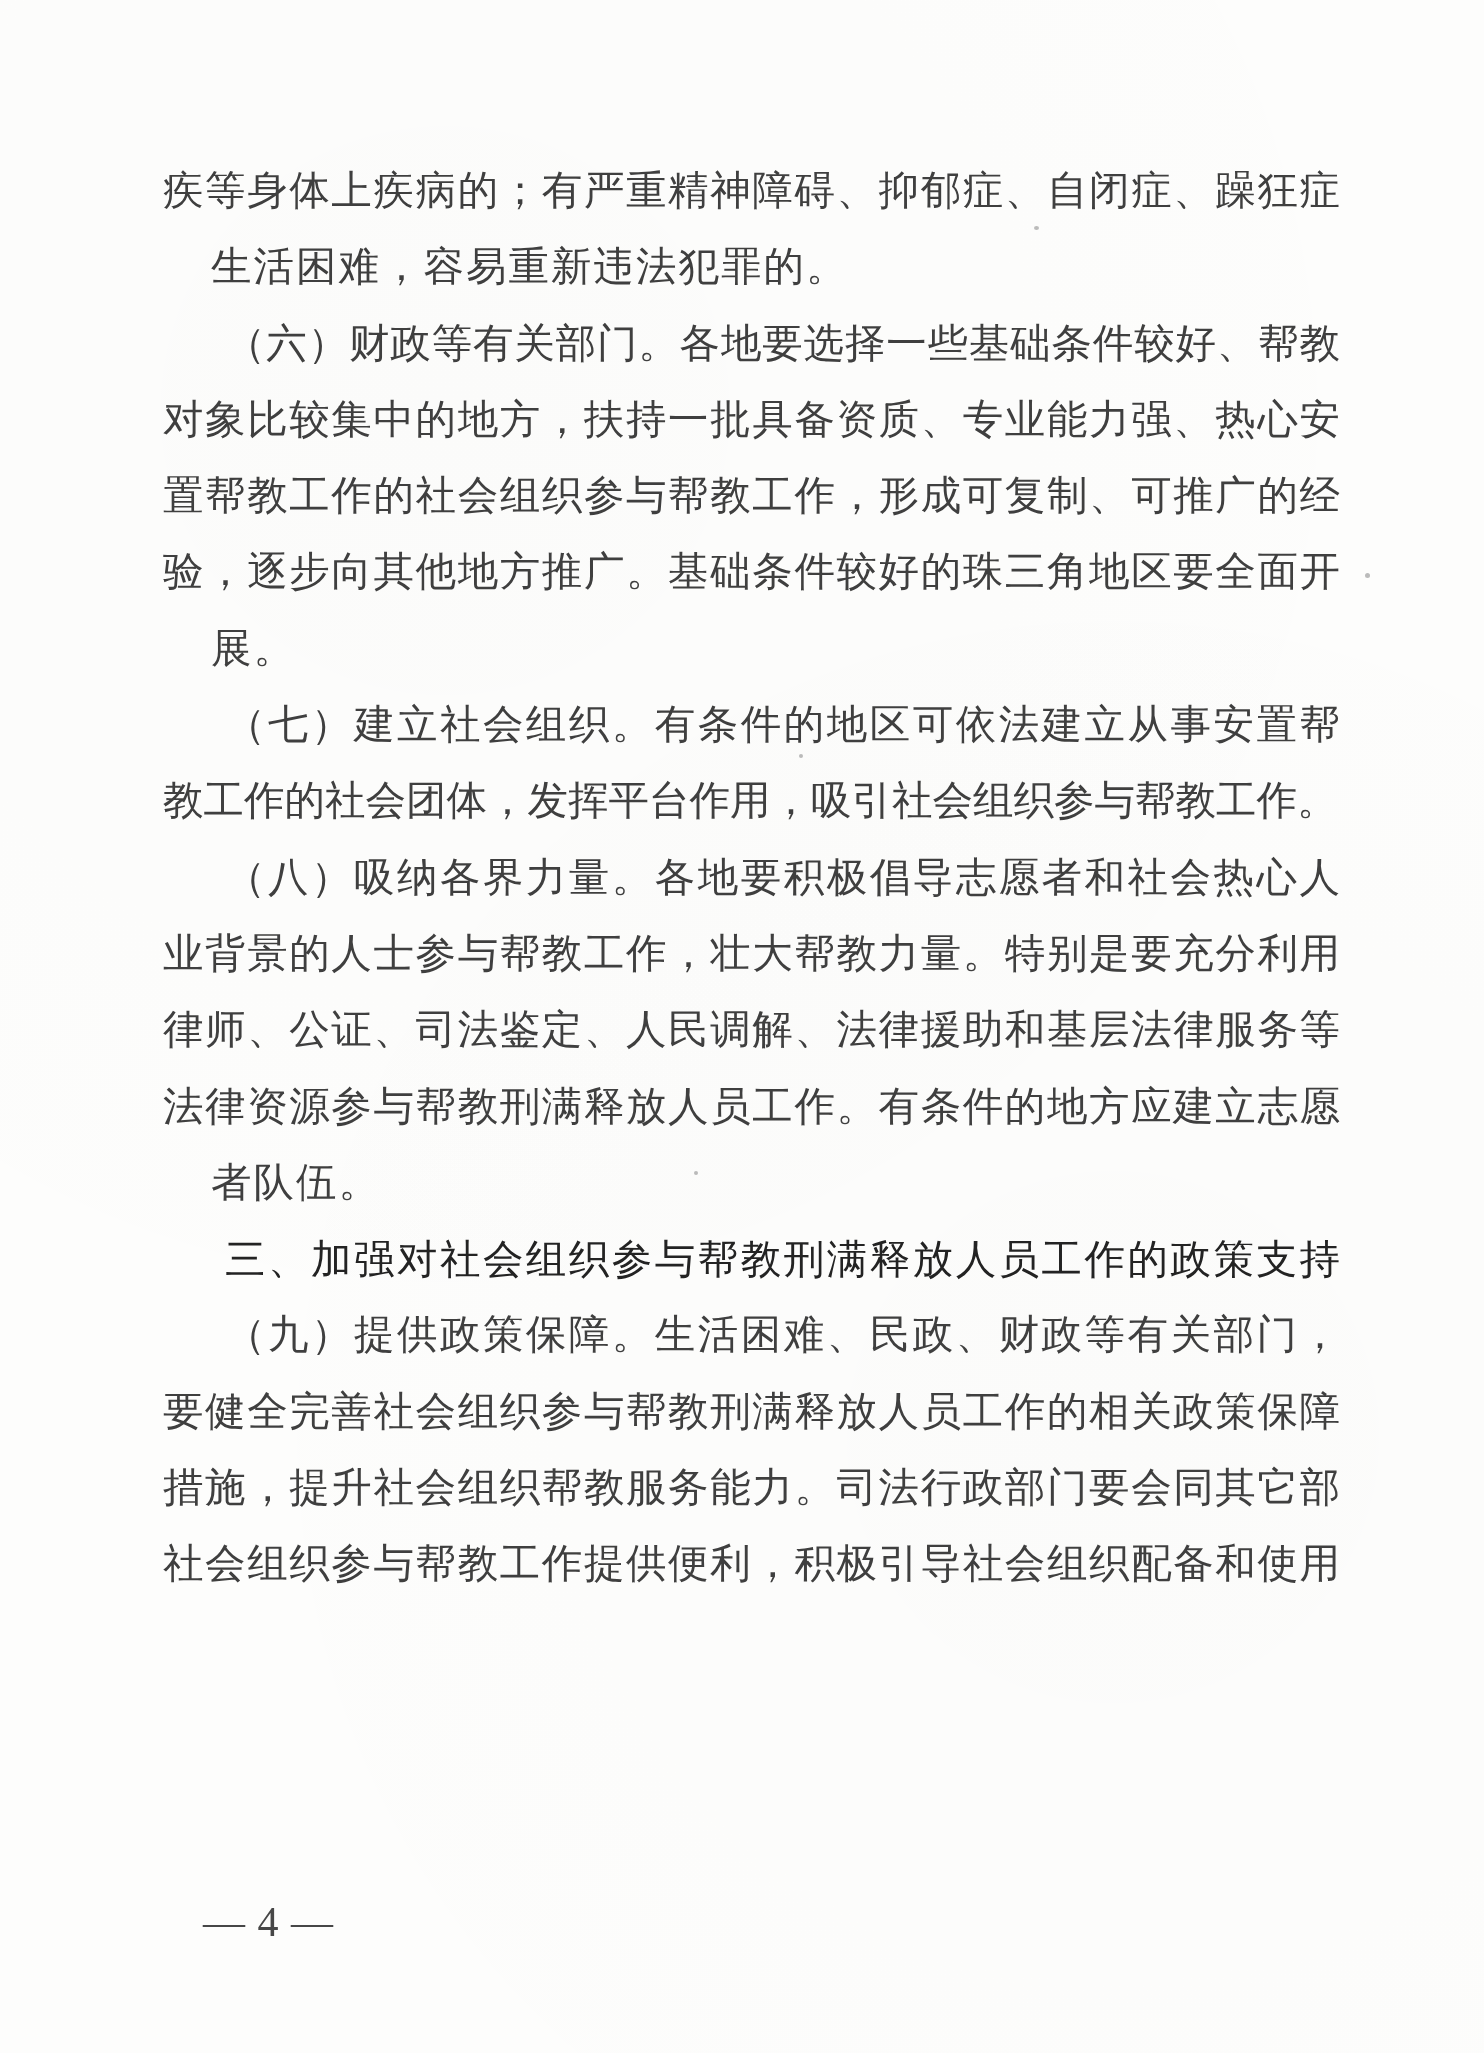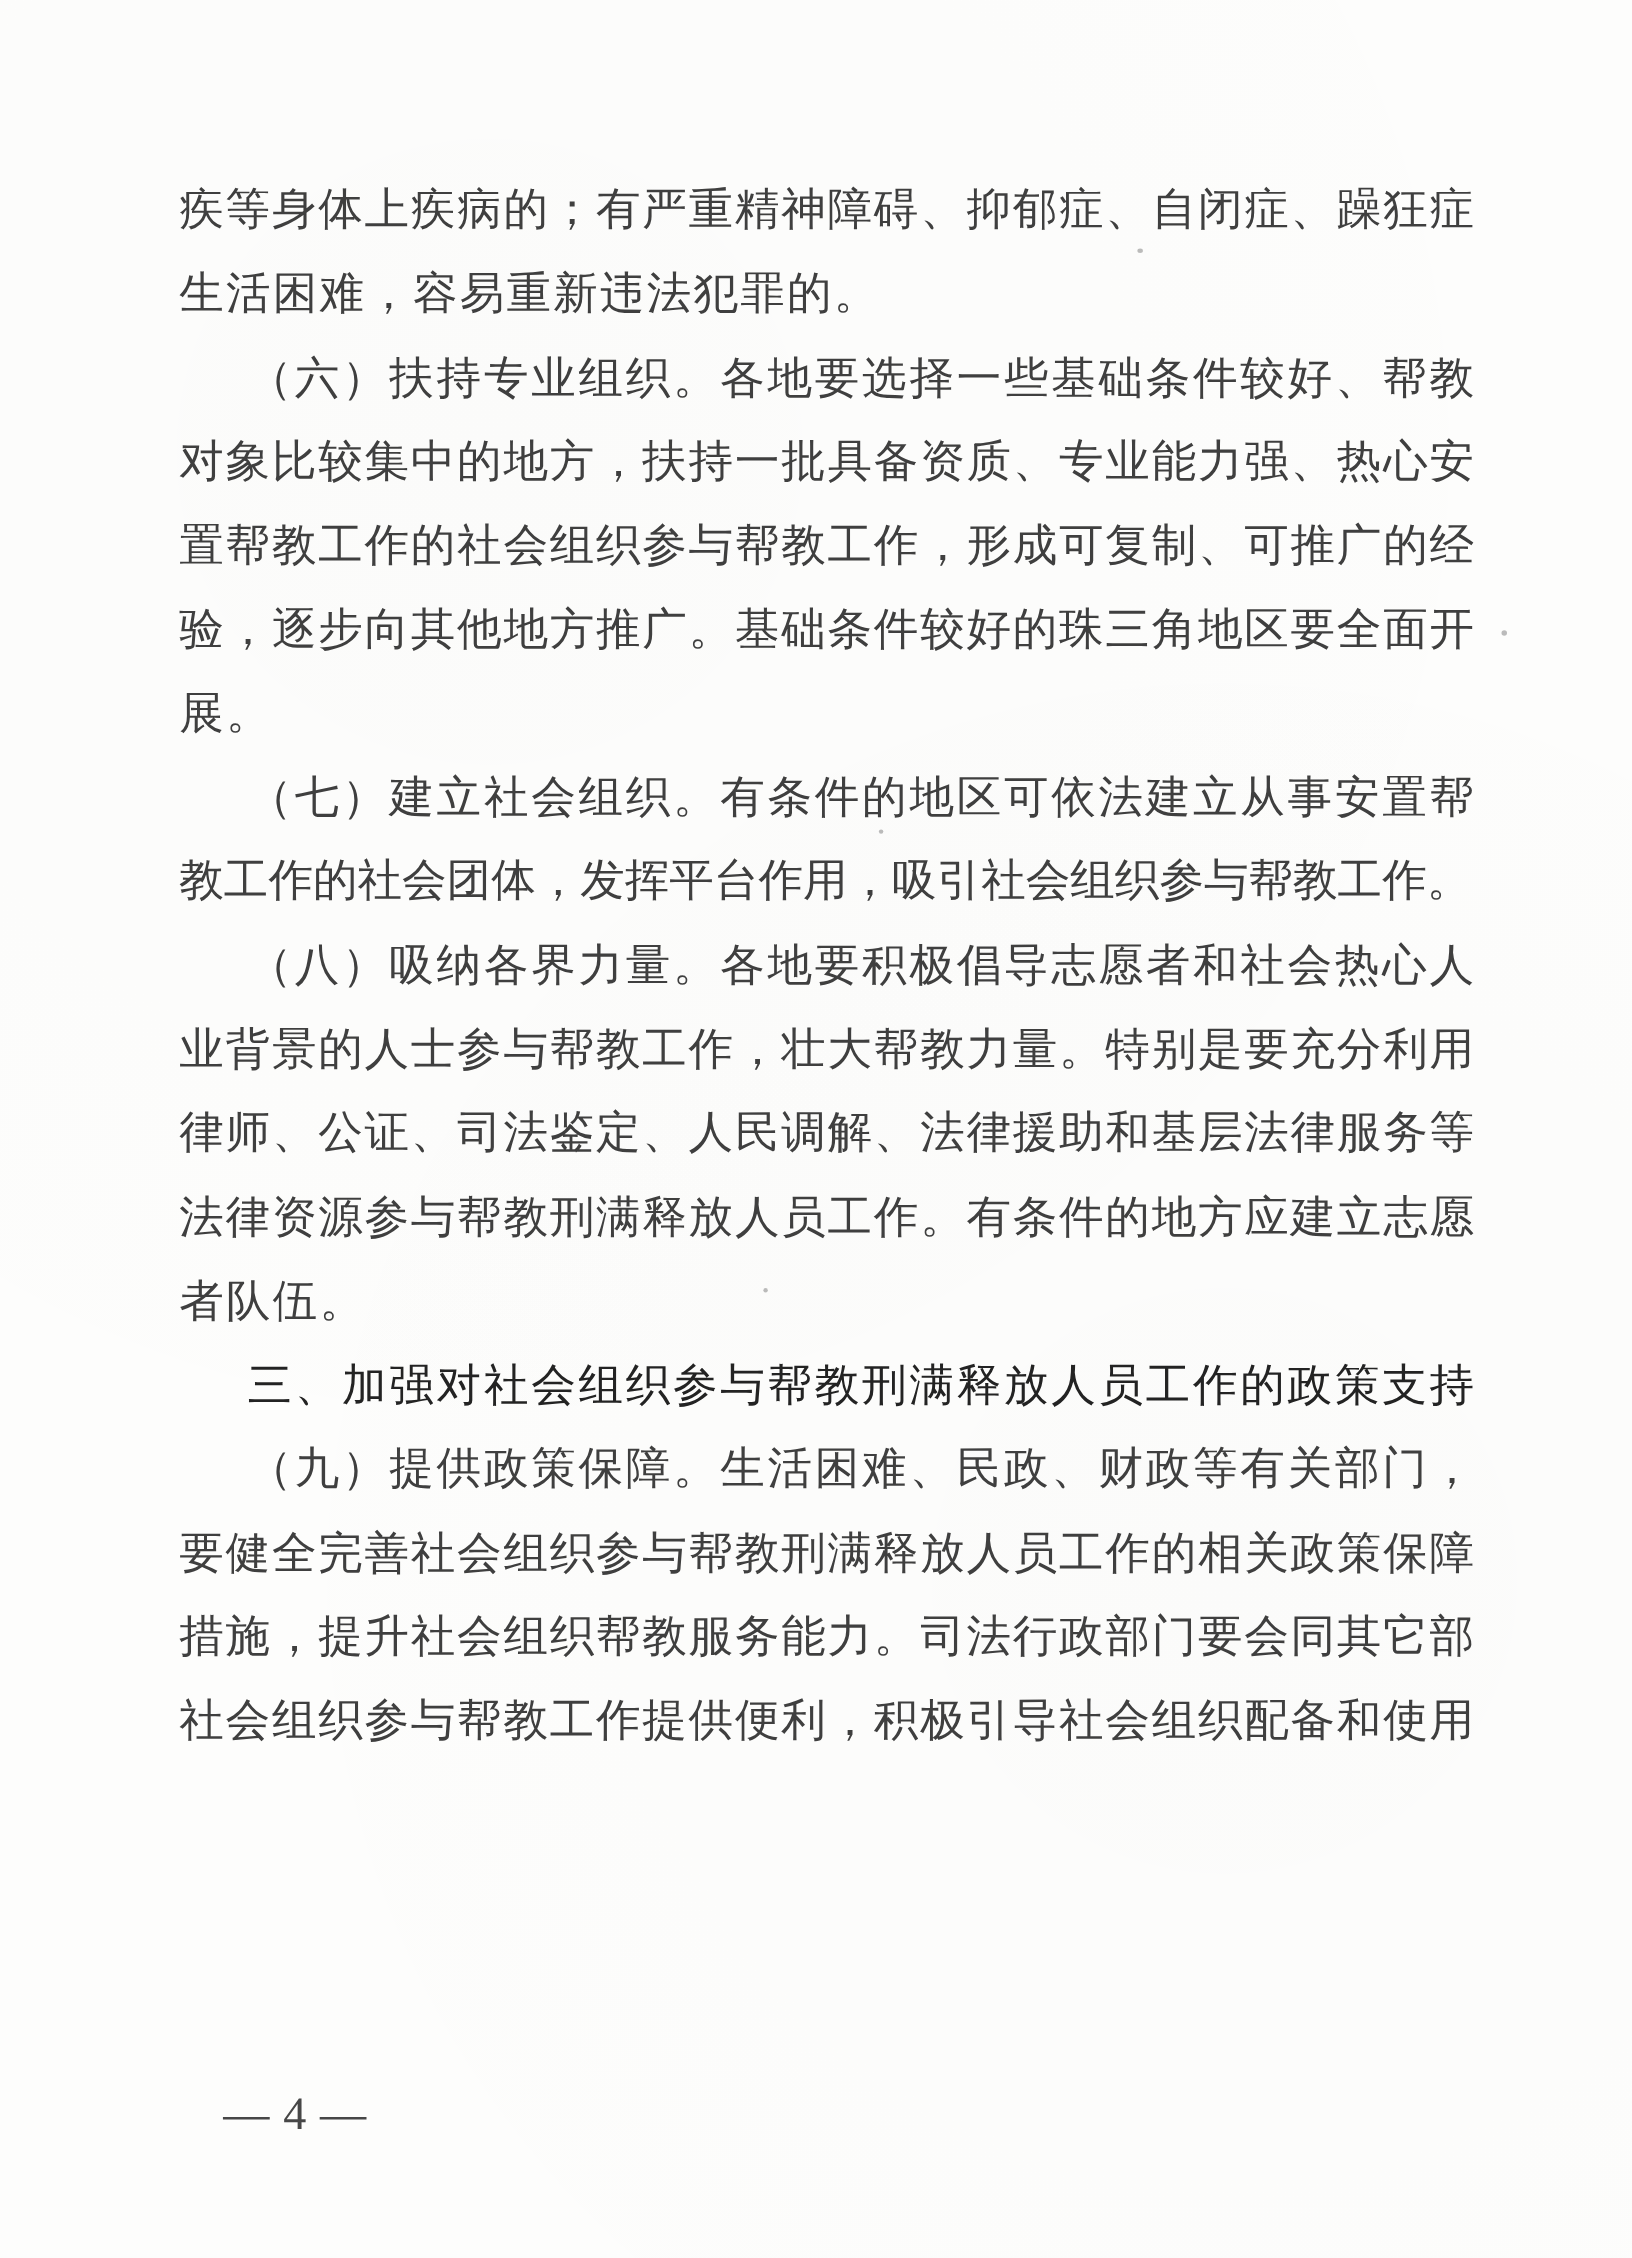--- a/index.html
+++ b/index.html
@@ -43,20 +43,21 @@
   .line.j {
     white-space: normal;
     text-align: justify;
     text-align-last: justify;
   }
   
   .line.p {
     text-align: left;
     text-align-last: left;
     letter-spacing: 2px;
+    margin-left: 48px;
   }
   
   .line.p0 {
     text-align: left;
     text-align-last: left;
     letter-spacing: 0;
   }
   
   .line.i {
     text-indent: 62px;
@@ -89,21 +90,21 @@
   .speck.s4 { left: 694px;  top: 1171px; width: 4px; height: 4px; }
 </style>
 </head>
 <body>
 
 <div class="scan-page">
 
   <div class="text-block">
     <div class="line j">疾等身体上疾病的；有严重精神障碍、抑郁症、自闭症、躁狂症</div>
     <div class="line p">生活困难，容易重新违法犯罪的。</div>
-    <div class="line j i">（六）扶持专业组织。各地要选择一些基础条件较好、帮教</div>
+    <div class="line j i">（六）财政等有关部门。各地要选择一些基础条件较好、帮教</div>
     <div class="line j">对象比较集中的地方，扶持一批具备资质、专业能力强、热心安</div>
     <div class="line j">置帮教工作的社会组织参与帮教工作，形成可复制、可推广的经</div>
     <div class="line j">验，逐步向其他地方推广。基础条件较好的珠三角地区要全面开</div>
     <div class="line p">展。</div>
     <div class="line j i">（七）建立社会组织。有条件的地区可依法建立从事安置帮</div>
     <div class="line p0">教工作的社会团体，发挥平台作用，吸引社会组织参与帮教工作。</div>
     <div class="line j i">（八）吸纳各界力量。各地要积极倡导志愿者和社会热心人</div>
     <div class="line j">业背景的人士参与帮教工作，壮大帮教力量。特别是要充分利用</div>
     <div class="line j">律师、公证、司法鉴定、人民调解、法律援助和基层法律服务等</div>
     <div class="line j">法律资源参与帮教刑满释放人员工作。有条件的地方应建立志愿</div>

